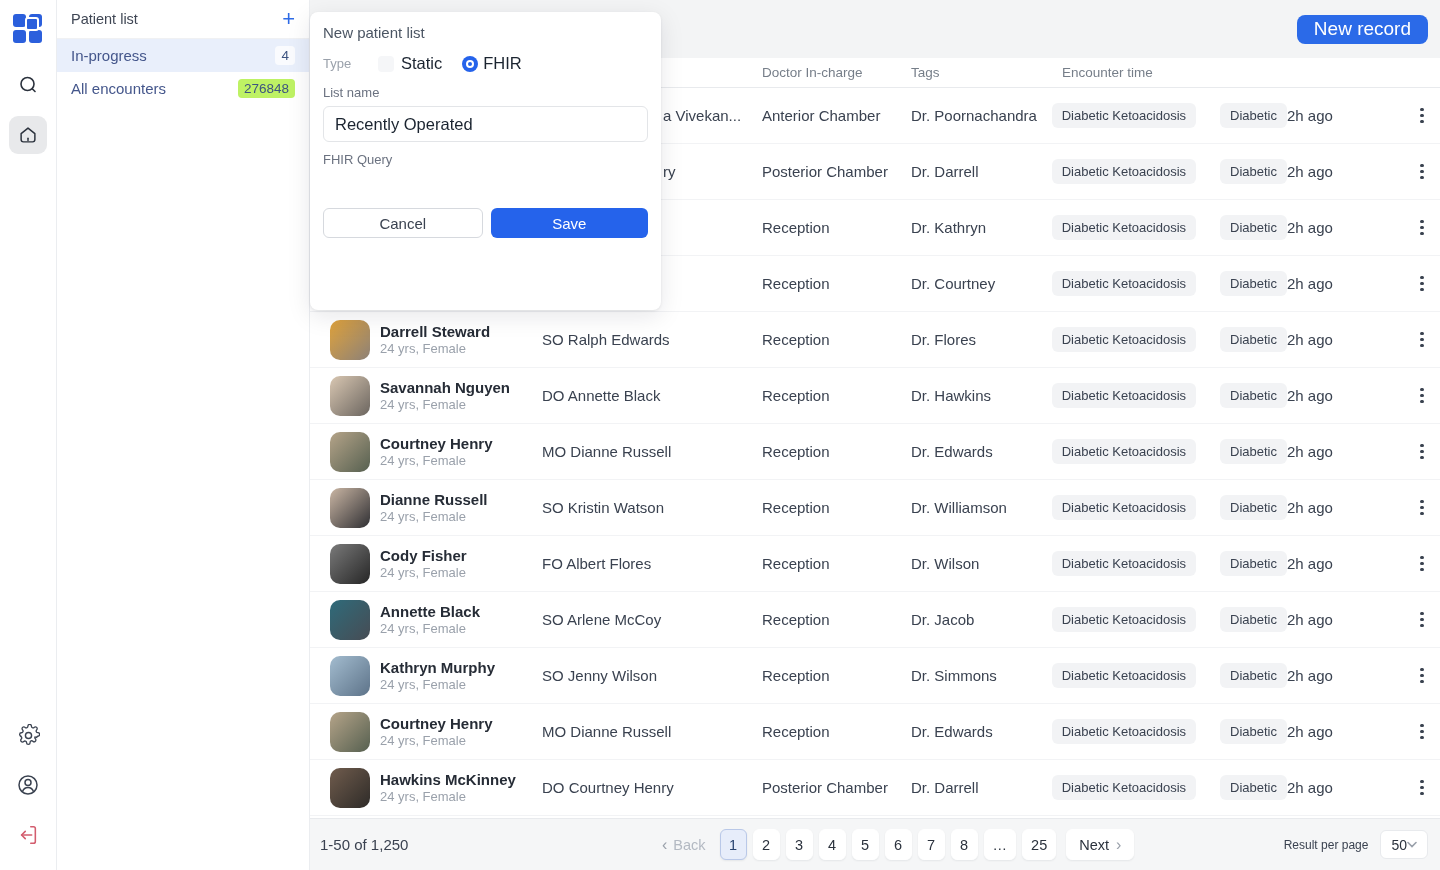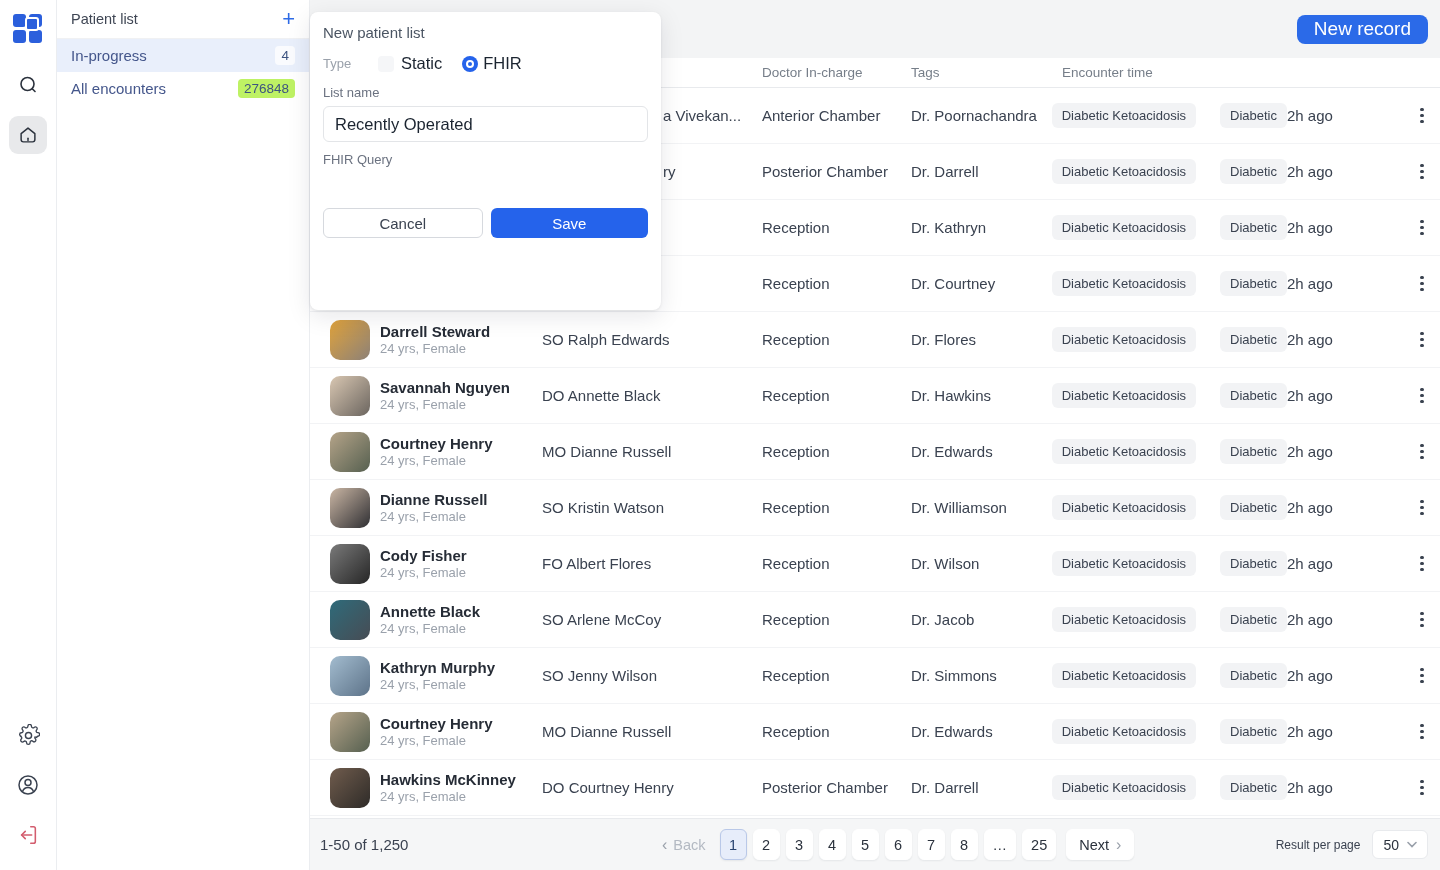--- a/index.html
+++ b/index.html
@@ -66,21 +66,21 @@
           border:none; cursor:default; font-family:inherit; margin-right:8px; }
   .pbtn { min-width:27px; height:31px; padding:0 8px; background:#fff; border:1px solid #fff; border-radius:6px;
           box-shadow:0 1px 2px rgba(16,24,40,.07); font-size:14.5px; color:#2b323d; cursor:pointer; font-family:inherit; }
   .pbtn.active { background:#e7edfa; border:1px solid #b9c8e8; color:#28436f; }
   .next { display:flex; align-items:center; gap:7px; height:31px; padding:0 12px; background:#fff; border:1px solid #fff;
           border-radius:6px; box-shadow:0 1px 2px rgba(16,24,40,.07); font-size:14.5px; color:#2b323d;
           cursor:pointer; font-family:Liberation Sans, sans-serif; margin-left:4px; }
   .chev { color:#9aa1ab; font-size:16px; line-height:1; }
   .perpage { display:flex; align-items:center; gap:12px; margin-left:auto; }
   .perpage .plabel { font-size:12px; color:#3a4250; }
-  .psel { display:flex; align-items:center; gap:8px; background:#fff; border:1px solid #e8eaed; border-radius:6px;
+  .psel { display:flex; align-items:center; gap:0; background:#fff; border:1px solid #e8eaed; border-radius:6px;
           height:29px; padding:0 10px; font-size:14px; color:#2b323d; cursor:pointer; }
 
   
   .modal { position:absolute; left:310px; top:12px; width:351px; height:298px; background:#fff;
            border-radius:8px; box-shadow:0 6px 24px rgba(16,24,40,.10), 0 1px 3px rgba(16,24,40,.08);
            padding:12px 13px; z-index:10; }
   .m-title { font-size:15px; color:#4b5563; margin-bottom:13px; }
   .type-row { display:flex; align-items:center; margin-bottom:12px; }
   .m-label { font-size:13px; color:#9aa1ab; }
   .type-row .m-label { width:55px; }

